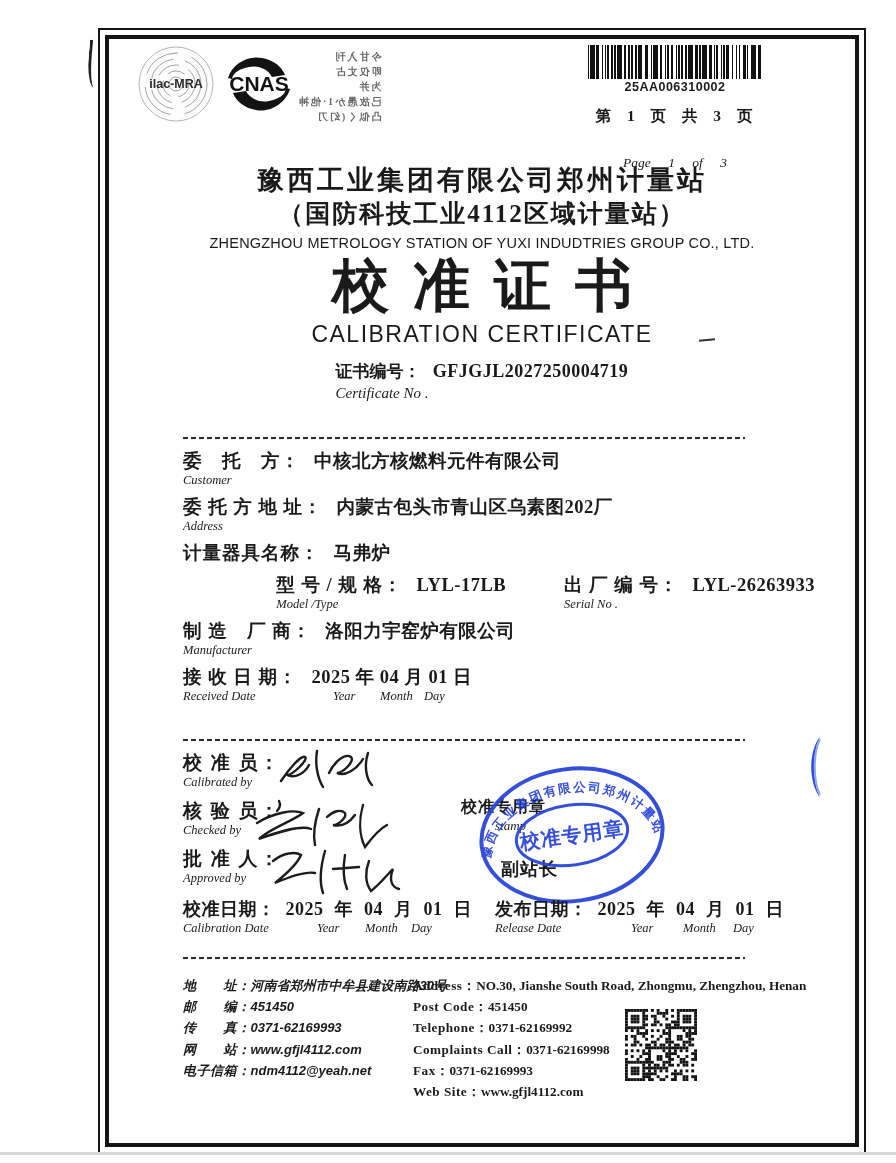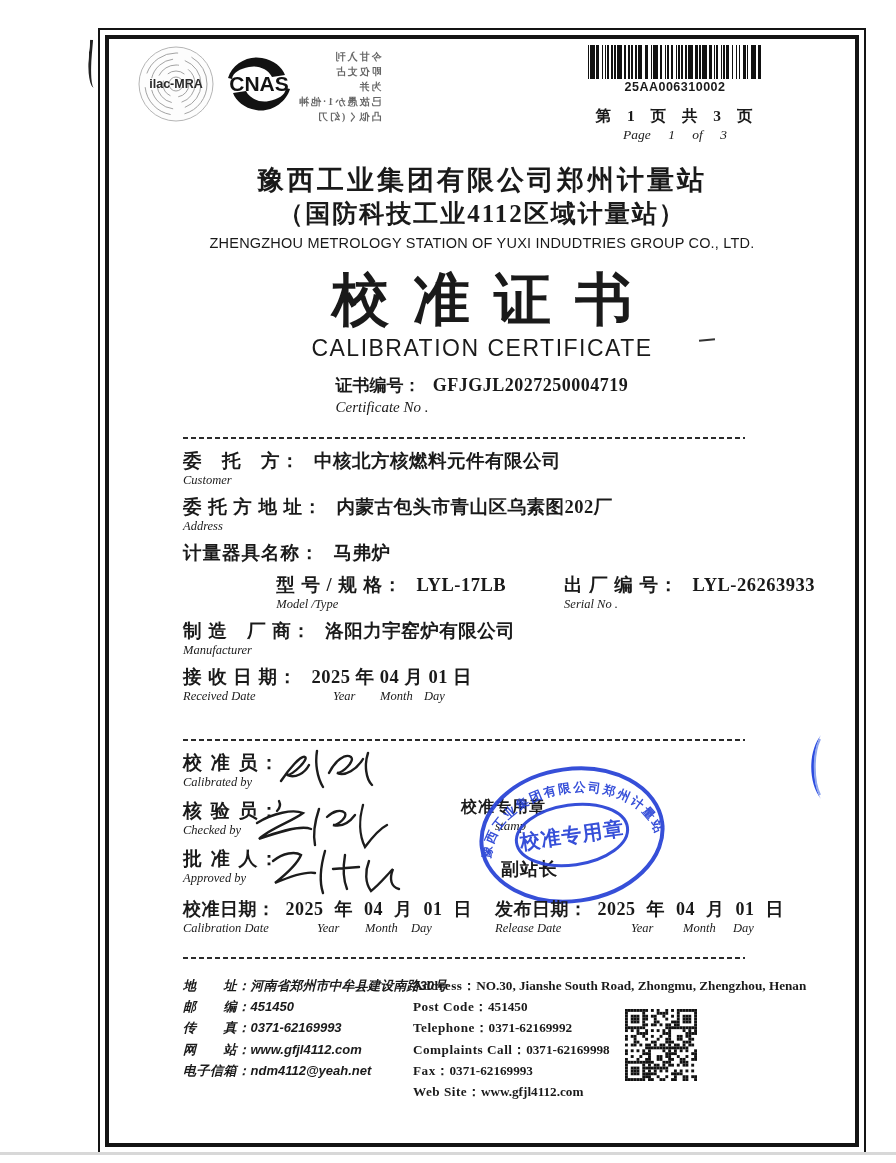--- a/index.html
+++ b/index.html
@@ -17,28 +17,28 @@
   
   .logo-ilac{position:absolute;left:28px;top:6px;}
   .logo-cnas{position:absolute;left:112px;top:16px;}
   .ghost-block{position:absolute;left:188px;top:10px;transform:scaleX(-1);opacity:.78;filter:blur(.3px);}
   .ghost-line{font-size:10px;line-height:15px;color:#3c3c3c;font-weight:bold;letter-spacing:2px;white-space:nowrap;}
   .code-block{position:absolute;left:478px;top:6px;width:176px;text-align:center;}
   .bars{height:34px;display:flex;align-items:stretch;justify-content:center;}
   .bars span{display:inline-block;background:#111;}
   .barcode-num{font-family:"Liberation Sans",sans-serif;font-weight:bold;font-size:12.5px;margin-top:1px;letter-spacing:.5px;}
   .page-zh{margin-top:12px;font-size:15.5px;font-weight:bold;letter-spacing:2px;word-spacing:8px;}
-  .page-en{font-style:italic;font-size:13.5px;word-spacing:14px;}
+  .page-en{font-style:italic;font-size:13.5px;word-spacing:14px;margin-top:28px;}
 
   
   .titleblock{position:absolute;left:0;right:0;top:124px;text-align:center;}
   .org-zh{font-size:27px;font-weight:bold;letter-spacing:3px;line-height:34px;}
   .org-sub{font-size:25px;font-weight:bold;letter-spacing:2px;line-height:34px;}
   .org-en{font-family:"Liberation Sans",sans-serif;font-size:14.5px;line-height:21px;margin-top:2px;letter-spacing:.2px;}
-  .cert-zh{font-size:57px;font-weight:bold;line-height:64px;margin-top:14px;letter-spacing:24px;padding-left:24px;}
+  .cert-zh{font-size:57px;font-weight:bold;line-height:64px;letter-spacing:24px;padding-left:24px;}
   .cert-en{font-family:"Liberation Sans",sans-serif;font-size:23px;line-height:28px;margin-top:2px;letter-spacing:1.5px;}
   .cert-no{display:inline-block;text-align:left;margin-top:12px;}
   .cert-no-line1{font-size:17px;font-weight:bold;}
   .cert-no-line1 .no-val{font-weight:600;letter-spacing:.5px;margin-left:8px;font-size:18px;}
   .cert-no-line2{font-style:italic;font-size:15px;margin-top:2px;}
   .cert-dash{position:absolute;right:140px;top:176px;width:16px;border-top:2px solid #333;transform:rotate(-6deg);}
 
   .divider{position:absolute;left:74px;width:562px;height:2px;
     background:repeating-linear-gradient(90deg,#2b2b2b 0 5px,transparent 5px 8px);}
   .d1{top:398px;} .d2{top:700px;} .d3{top:918px;}

